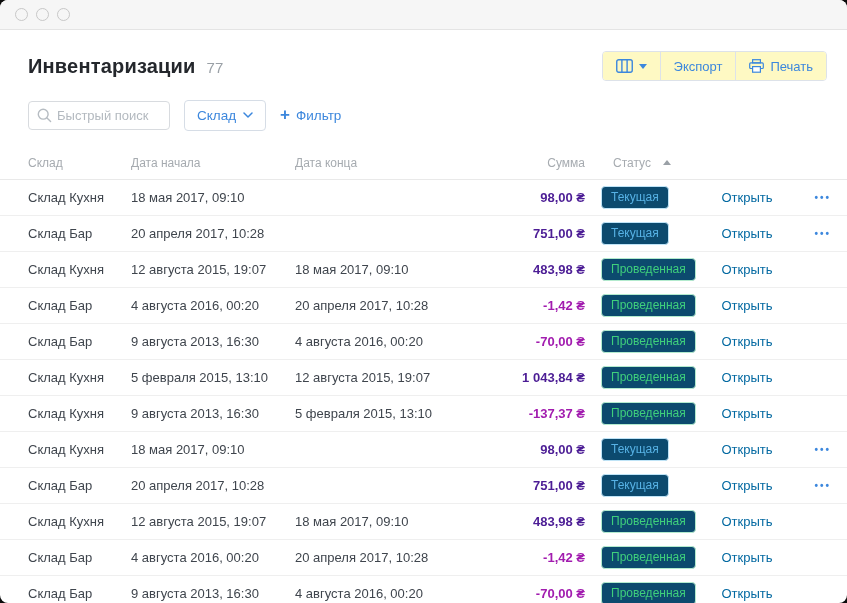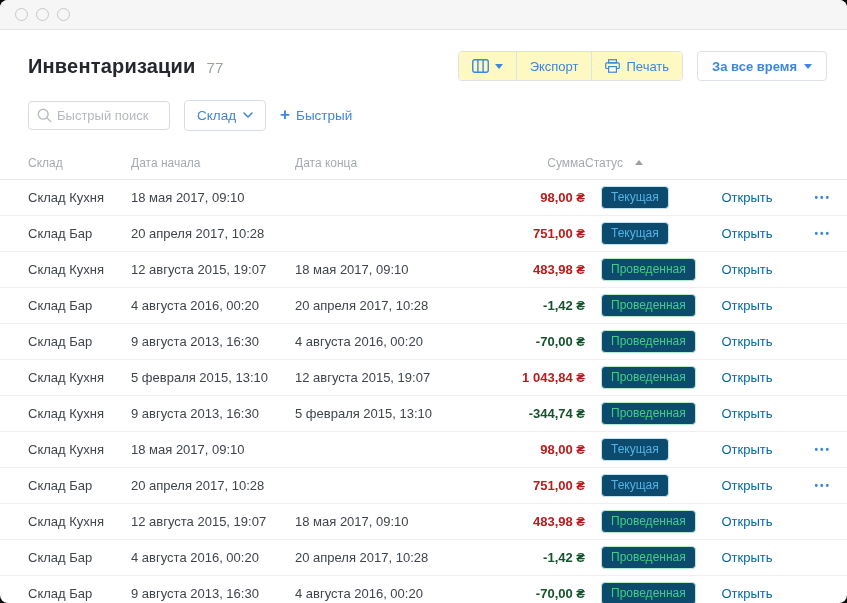--- a/index.html
+++ b/index.html
@@ -95,31 +95,31 @@
     align-items: center;
     padding: 0 18px 0 28px;
   }
   .thead {
     height: 34px; flex: 0 0 34px;
     border-bottom: 1px solid #e9e9e9;
     color: #a6abb0; font-size: 12px;
   }
   .th { cursor: pointer; }
   .th-sum { text-align: right; }
-  .th-status { padding-left: 0; display: flex; align-items: center; gap: 12px; }
+  .th-status { padding-left: 28px; display: flex; align-items: center; gap: 12px; }
   .sort-asc {
     width: 0; height: 0; display: inline-block;
     border-left: 4px solid transparent; border-right: 4px solid transparent;
     border-bottom: 5px solid #9aa0a6;
   }
   .tbody { flex: 1 1 auto; overflow: hidden; }
   .trow { height: 36px; border-bottom: 1px solid #efefef; font-size: 13px; color: #3f454d; }
   .c-end { white-space: nowrap; }
-  .c-sum { text-align: right; font-weight: bold; color: #b91c1c; white-space: nowrap; }
-  .c-sum.neg { color: #14532d; }
+  .c-sum { text-align: right; font-weight: bold; color: #4c1d95; white-space: nowrap; }
+  .c-sum.neg { color: #a21caf; }
   .c-status { padding-left: 16px; }
   .badge {
     display: inline-block; font-size: 12px; line-height: 1;
     padding: 4px 9px 5px; border-radius: 4px; white-space: nowrap;
     background: #0c4a6e; border: 1px solid;
   }
   .badge.current { color: #57b2e5; border-color: #bfe4f7; }
   .badge.done    { color: #3fd07c; border-color: #b3ebce; }
   .c-open { text-align: center; }
   .open-link { color: #0369a1; font-size: 13px; text-decoration: none; cursor: pointer; }
@@ -166,24 +166,20 @@
           <span>
             <svg width="15" height="14" viewBox="0 0 15 14" fill="none">
               <rect x="3.6" y="0.7" width="7.8" height="3.2" stroke="#3c87dd" stroke-width="1.2"></rect>
               <rect x="0.7" y="3.9" width="13.6" height="5.6" rx="1" stroke="#3c87dd" stroke-width="1.2"></rect>
               <rect x="3.6" y="7.6" width="7.8" height="5.6" fill="#fff" stroke="#3c87dd" stroke-width="1.2"></rect>
             </svg>
           </span>
           <span>Печать</span>
         </button>
       </div>
-      <button class="period-btn">
-        <span>За все время</span>
-        <span class="caret-down"></span>
-      </button>
     </div>
   </div>
 
   <div class="toolbar">
     <div class="search-box">
       <span class="search-icon">
         <svg width="15" height="15" viewBox="0 0 15 15" fill="none">
           <circle cx="6.2" cy="6.2" r="4.9" stroke="#b6bcc2" stroke-width="1.4"></circle>
           <line x1="10" y1="10" x2="13.6" y2="13.6" stroke="#b6bcc2" stroke-width="1.4" stroke-linecap="round"></line>
         </svg>
@@ -193,21 +189,21 @@
     <button class="wh-btn">
       <span>Склад</span>
       <span>
         <svg width="10" height="6" viewBox="0 0 10 6" fill="none">
           <polyline points="1,1 5,5 9,1" stroke="#3c87dd" stroke-width="1.5" fill="none" stroke-linecap="round" stroke-linejoin="round"></polyline>
         </svg>
       </span>
     </button>
     <button class="filter-link">
       <span class="filter-plus">+</span>
-      <span>Быстрый</span>
+      <span>Фильтр</span>
     </button>
   </div>
 
   <div class="thead grid-cols">
     <span class="th">Склад</span>
     <span class="th">Дата начала</span>
     <span class="th">Дата конца</span>
     <span class="th th-sum">Сумма</span>
     <span class="th th-status">
       <span>Статус</span>
@@ -311,21 +307,21 @@
     </span>
     <span class="c-menu">
       
     </span>
   </div>
 
   <div class="trow grid-cols">
     <span class="c-wh">Склад Кухня</span>
     <span class="c-ds">9 августа 2013, 16:30</span>
     <span class="c-end">5 февраля 2015, 13:10</span>
-    <span class="c-sum neg">-344,74 ₴</span>
+    <span class="c-sum neg">-137,37 ₴</span>
     <span class="c-status">
       <span class="badge done">Проведенная</span>
     </span>
     <span class="c-open">
       <a class="open-link">Открыть</a>
     </span>
     <span class="c-menu">
       
     </span>
   </div>

